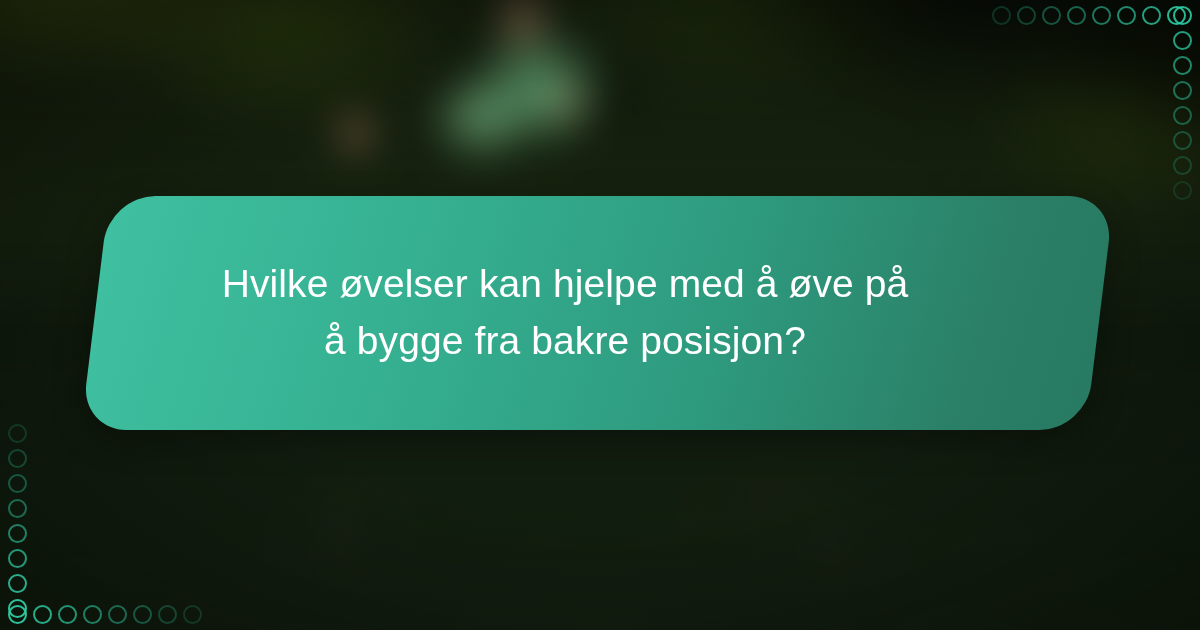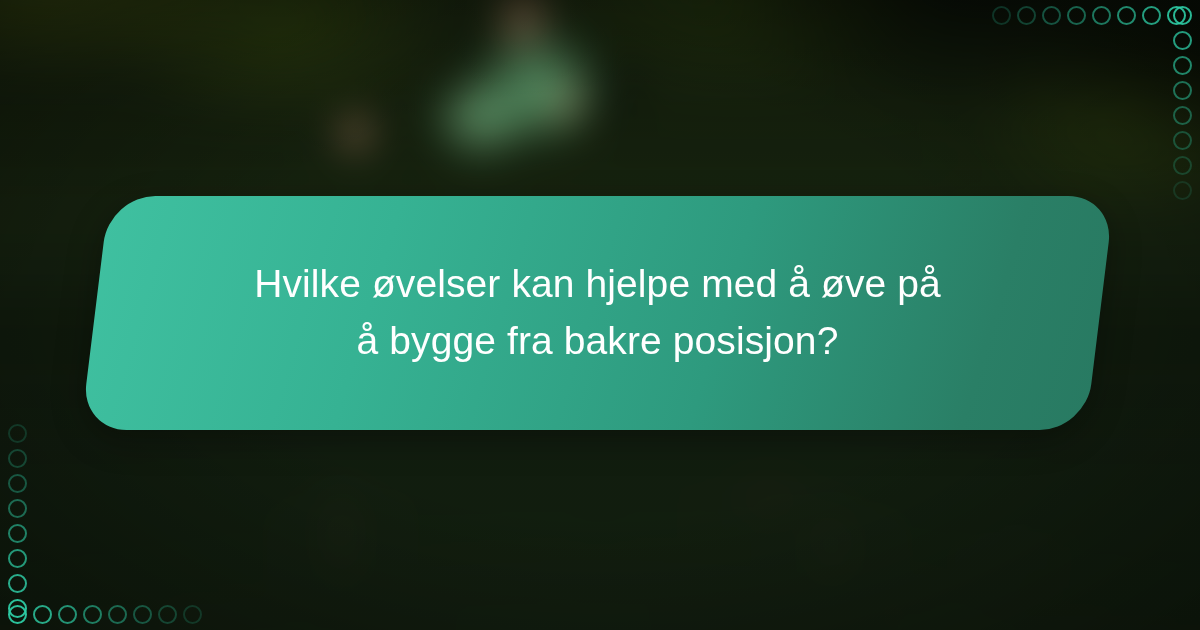--- a/index.html
+++ b/index.html
@@ -121,21 +121,21 @@
     border-radius: 46px;
     transform: skewX(-7deg);
     transform-origin: center center;
     box-shadow: 0 10px 34px rgba(0,0,0,0.30);
   }
   .banner-text {
     position: absolute;
     inset: 0;
     display: flex;
     align-items: center;
-    justify-content: center;
+    justify-content: flex-start;
     padding: 0 120px;
     box-sizing: border-box;
   }
   .banner-text h1 {
     margin: 0;
     color: #ffffff;
     font-family: "Liberation Sans", sans-serif;
     font-size: 39px;
     font-weight: 400;
     line-height: 1.45;

